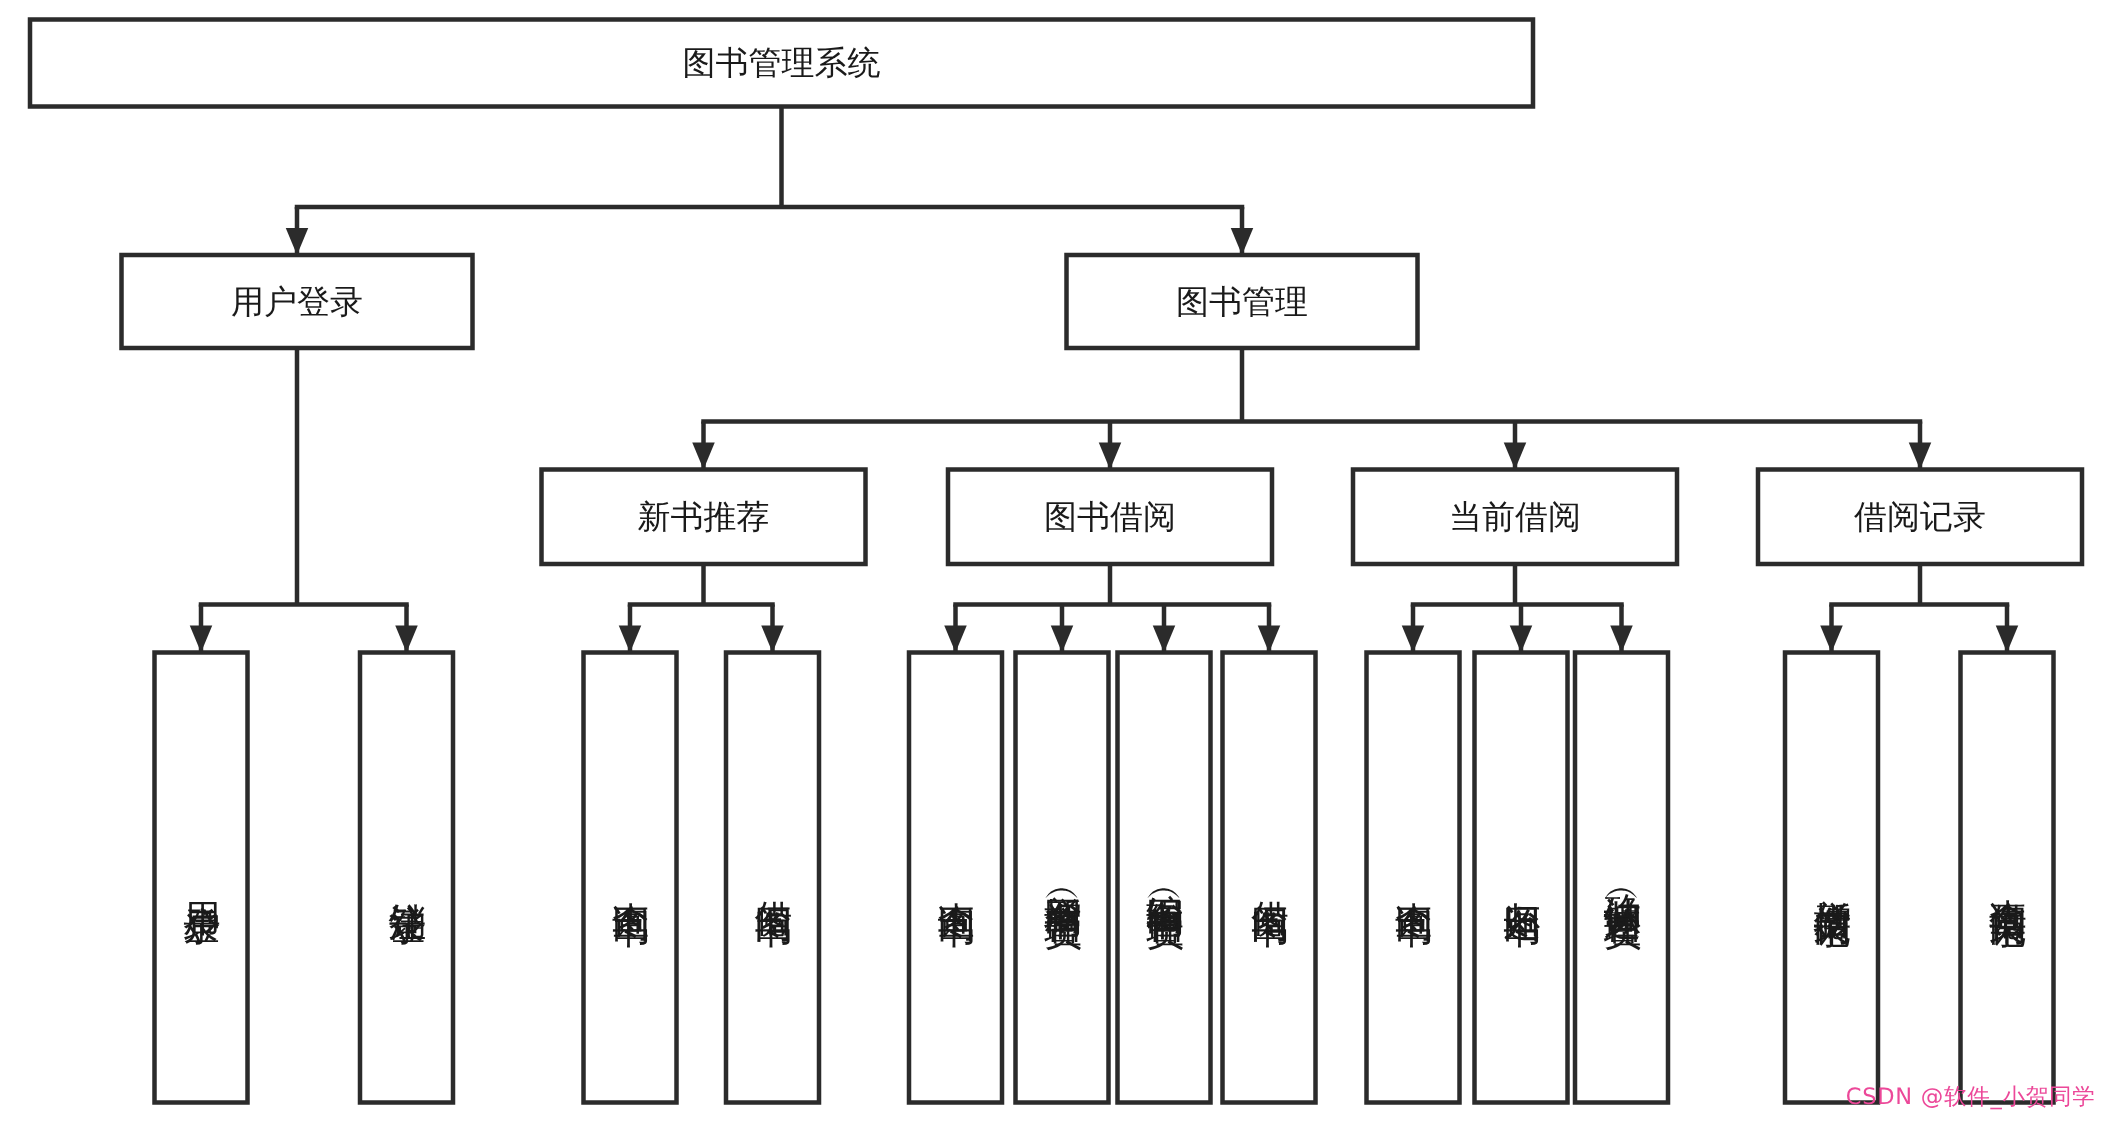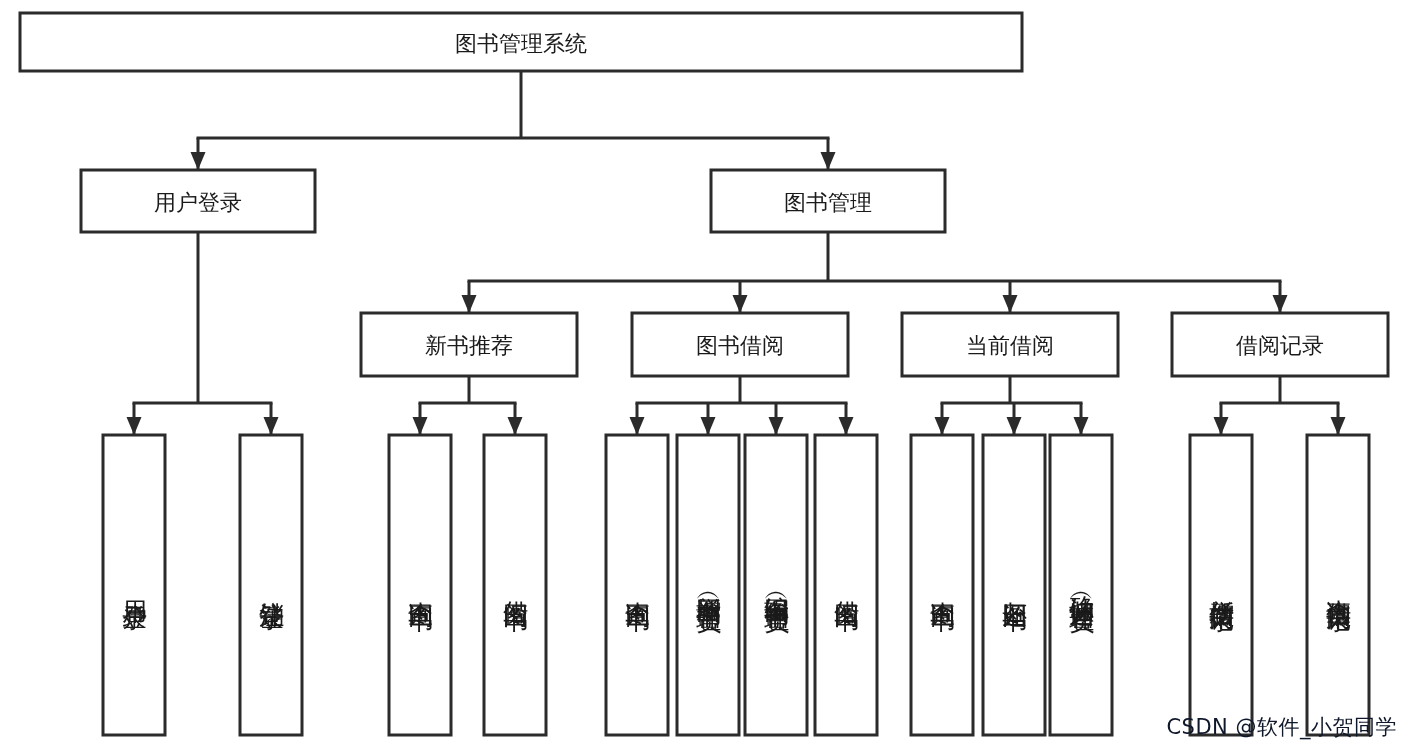--- a/index.html
+++ b/index.html
@@ -62,22 +62,22 @@
     text-align: center;
     letter-spacing: 2px;
     pointer-events: none;
     user-select: none;
   }
   .watermark {
     position: absolute;
     right: 8px;
     bottom: 6px;
     font-family: "DejaVu Sans", "Liberation Sans", sans-serif;
-    font-size: 21px;
-    color: #0f172a;
+    font-size: 15px;
+    color: #ec4899;
     white-space: nowrap;
     letter-spacing: 0.5px;
   }
 </style>
 </head>
 <body>
 
 <div id="diagram-root">
   <svg class="canvas" id="svg-canvas" viewBox="0 0 1405 747">
     <g id="edge-layer">

